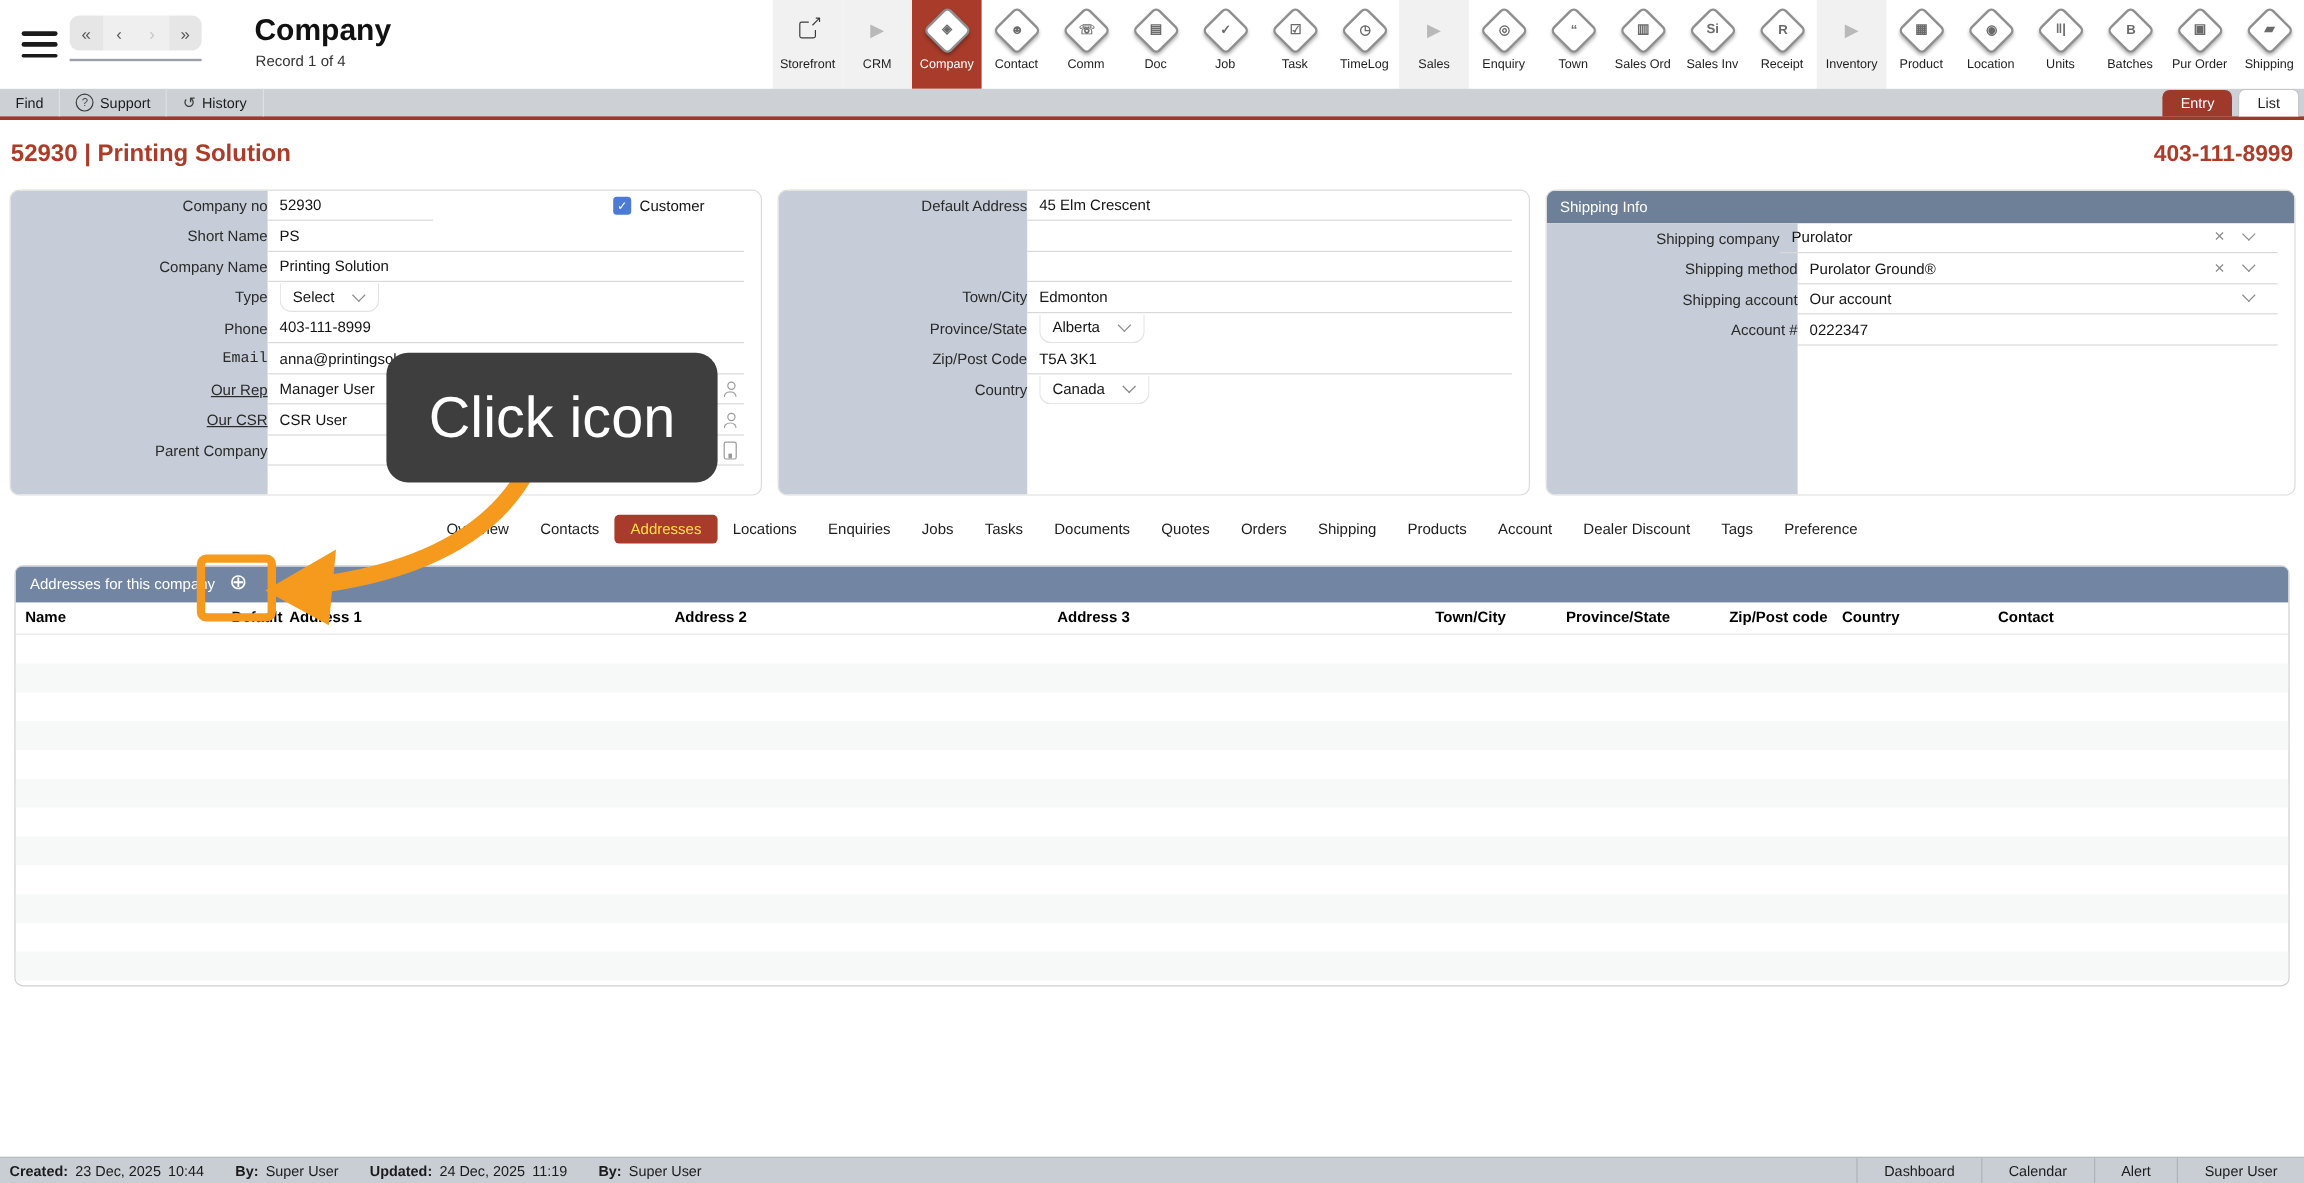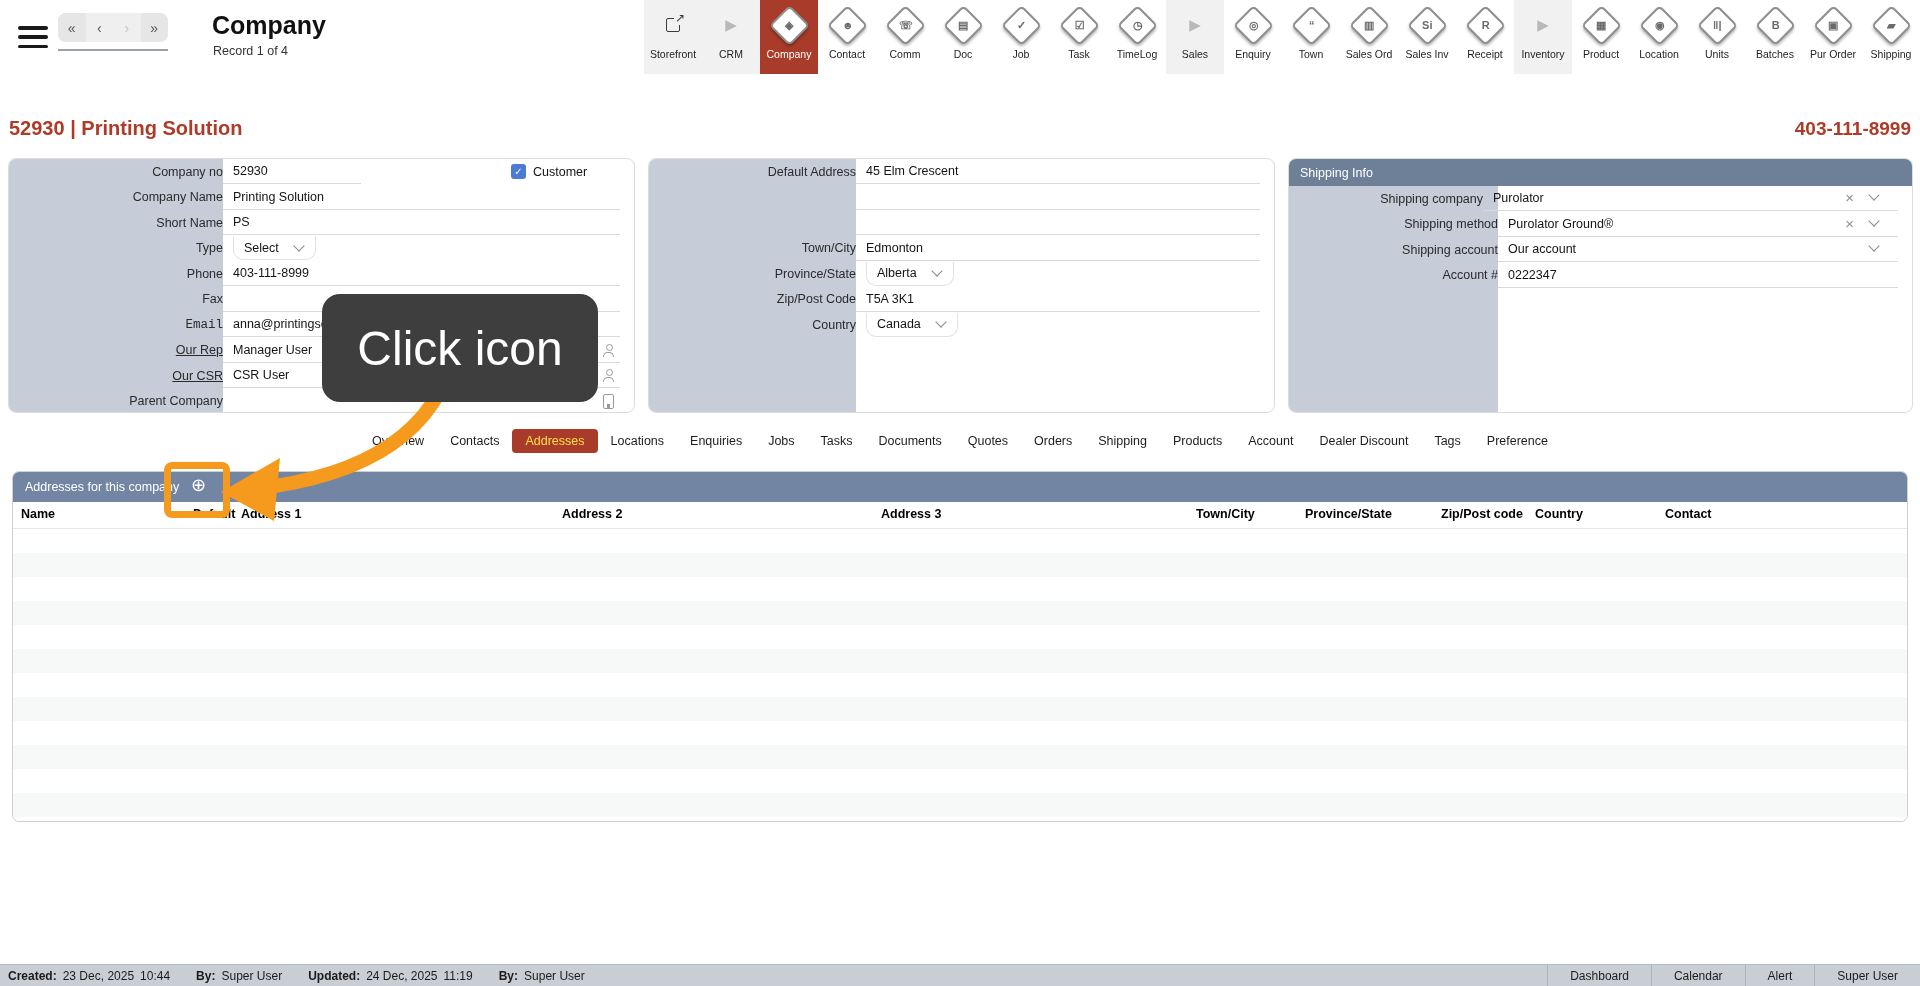--- a/index.html
+++ b/index.html
@@ -310,77 +310,88 @@
           <div class="icw">
             <div class="diamond">
               <span>▰</span>
             </div>
           </div>
           <span class="tlabel">Shipping</span>
         </div>
       </div>
   </div>
 
+  <div class="actionbar">
+    <div id="abarleft" style="display:flex;align-items:stretch;">
+        <div class="abtn">
+          <span>Find</span>
+        </div>
+        <div class="abtn">
+          <span class="qcirc">?</span>
+          <span>Support</span>
+        </div>
+        <div class="abtn">
+          <span class="hist">↺</span>
+          <span>History</span>
+        </div>
+      </div>
+    <div class="rtabs" id="rtabs">
+        <div class="rtab active">Entry</div>
+        <div class="rtab idle">List</div>
+      </div>
+  </div>
 
   <div class="rectitle">52930 | Printing Solution</div>
   <div class="recphone">403-111-8999</div>
 
   <div class="panel" id="panel-company" style="left:8px;width:627px;">
       <div class="labelbg" style="width: 214px;"></div>
       <div class="prows">
         <div class="frow">
           <div class="flabel" style="width: 214px;">Company no</div>
           <div class="fvalue">
             <div class="uline short">
               <span>52930</span>
             </div>
             <div class="cbgroup" style="margin-left: 136px;">
               <span class="cbx on">✓</span>
               <span class="cblabel">Customer</span>
             </div>
           </div>
         </div>
         <div class="frow">
+          <div class="flabel" style="width: 214px;">Short Name</div>
+          <div class="fvalue">
+            <div class="uline">
+              <span>PS</span>
+            </div>
+          </div>
+        </div>
+        <div class="frow">
           <div class="flabel" style="width: 214px;">Company Name</div>
           <div class="fvalue">
             <div class="uline">
               <span>Printing Solution</span>
-            </div>
-          </div>
-        </div>
-        <div class="frow">
-          <div class="flabel" style="width: 214px;">Short Name</div>
-          <div class="fvalue">
-            <div class="uline">
-              <span>PS</span>
             </div>
           </div>
         </div>
         <div class="frow">
           <div class="flabel" style="width: 214px;">Type</div>
           <div class="fvalue">
             <div class="pill">
               <span>Select</span>
               <span class="chev"></span>
             </div>
           </div>
         </div>
         <div class="frow">
           <div class="flabel" style="width: 214px;">Phone</div>
           <div class="fvalue">
             <div class="uline">
               <span>403-111-8999</span>
-            </div>
-          </div>
-        </div>
-        <div class="frow">
-          <div class="flabel" style="width: 214px;">Fax</div>
-          <div class="fvalue">
-            <div class="uline">
-              <span></span>
             </div>
           </div>
         </div>
         <div class="frow">
           <div class="flabel" style="width: 214px; font-family: Liberation Mono, monospace;">Email</div>
           <div class="fvalue">
             <div class="uline">
               <span>anna@printingsolution.com</span>
             </div>
           </div>

